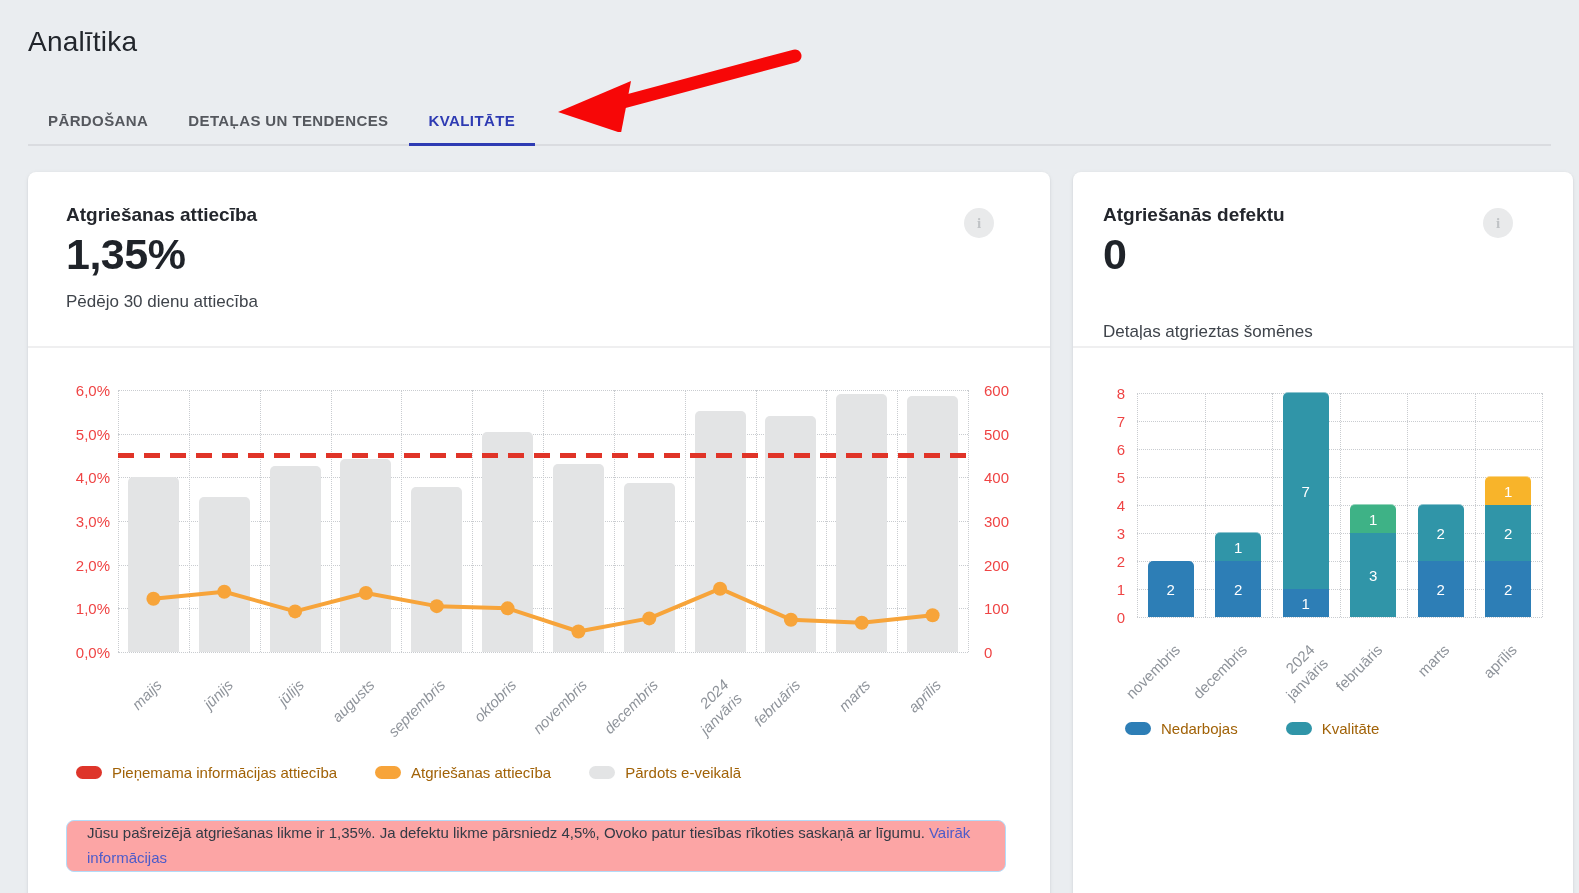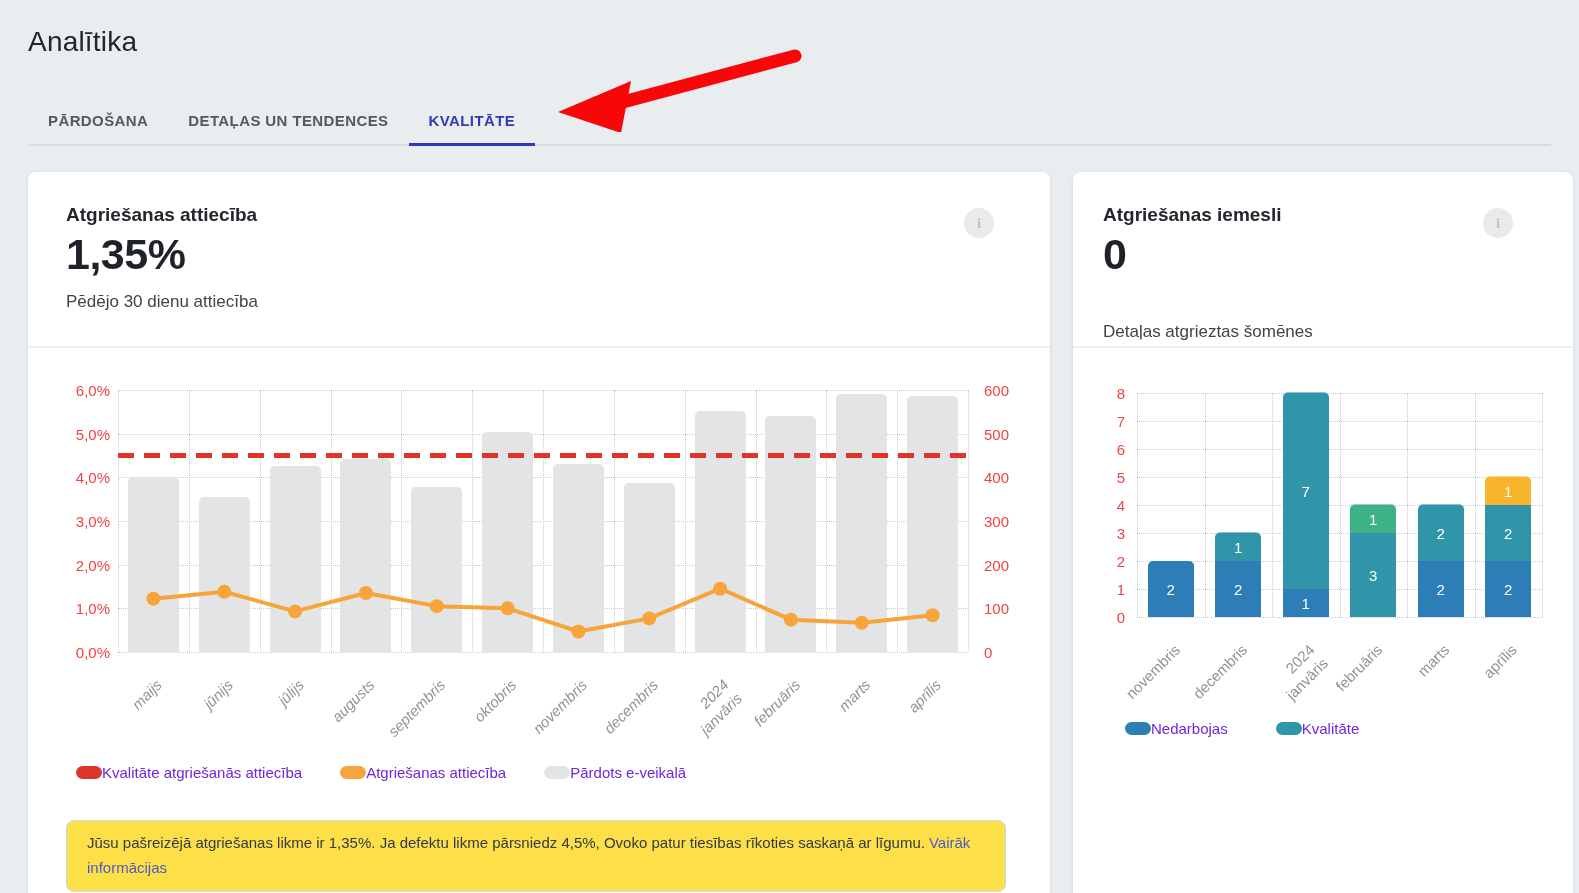--- a/index.html
+++ b/index.html
@@ -53,29 +53,29 @@
   
   #stack-chart{position:absolute;left:30px;right:31px;top:221px;height:330px;}
   #stack-ylabels{position:absolute;left:0;top:0;width:22px;height:224px;}
   #stack-plot{position:absolute;left:34px;right:0;top:0;height:224px;}
   #stack-xlabels{position:absolute;left:34px;right:0;top:236px;height:95px;}
   .seg{position:absolute;display:flex;align-items:center;justify-content:center;color:#fff;font-size:15px;}
   .seg.top{border-radius:5px 5px 0 0;}
   .seg.stacked{border-top:1px solid rgba(255,255,255,.45);}
 
   
-  .legend-item{display:flex;align-items:center;font-size:15px;color:#6d28d9;white-space:nowrap;}
+  .legend-item{display:flex;align-items:center;gap:10px;font-size:15px;color:#a16207;white-space:nowrap;}
   .pill{width:26px;height:13px;border-radius:7px;flex:0 0 auto;}
   #legend-left{position:absolute;left:48px;top:592px;display:flex;gap:38px;}
   #legend-right{position:absolute;left:52px;top:548px;display:flex;flex-direction:column;gap:27px;}
   .legend-row{display:flex;gap:48px;}
 
   
-  .notice{position:absolute;left:38px;top:648px;width:898px;background:#fde047;border:1px solid #b3dcf9;
-    border-radius:8px;padding:10px 20px;font-size:15px;color:#333a45;line-height:1.65;}
+  .notice{position:absolute;left:38px;top:648px;width:898px;background:#fca5a5;border:1px solid #b3dcf9;
+    border-radius:8px;padding:0 20px;font-size:15px;color:#333a45;line-height:1.65;}
   .notice-link{color:#4d5bc9;margin-left:4px;cursor:pointer;text-decoration:none;}
 </style>
 </head>
 <body>
 
 <div class="page">
 
   <h1 class="page-title">Analītika</h1>
 
   <div class="tabbar" id="tabbar">
@@ -178,39 +178,39 @@
 janvāris</div>
           <div class="xlab italic" style="right: 177.083px;">februāris</div>
           <div class="xlab italic" style="right: 106.25px;">marts</div>
           <div class="xlab italic" style="right: 35.4167px;">aprīlis</div>
         </div>
     </div>
 
     <div id="legend-left">
         <div class="legend-item">
           <span class="pill" style="background: rgb(222, 53, 42);"></span>
-          <span class="legend-label">Kvalitāte atgriešanās attiecība</span>
+          <span class="legend-label">Pieņemama informācijas attiecība</span>
         </div>
         <div class="legend-item">
           <span class="pill" style="background: rgb(247, 164, 58);"></span>
           <span class="legend-label">Atgriešanas attiecība</span>
         </div>
         <div class="legend-item">
           <span class="pill" style="background: rgb(227, 228, 229);"></span>
           <span class="legend-label">Pārdots e-veikalā</span>
         </div>
       </div>
 
     <div class="notice">
       <span>Jūsu pašreizējā atgriešanas likme ir 1,35%. Ja defektu likme pārsniedz 4,5%, Ovoko patur tiesības rīkoties saskaņā ar līgumu.</span><a class="notice-link">Vairāk informācijas</a>
     </div>
   </section>
 
   <section class="card" id="card-right">
-    <h2 class="card-title">Atgriešanas iemesli</h2>
+    <h2 class="card-title">Atgriešanās defektu</h2>
     <button class="info-btn">i</button>
     <div class="kpi-value">0</div>
     <div class="kpi-sub">Detaļas atgrieztas šomēnes</div>
     <div class="card-divider"></div>
 
     <div id="stack-chart">
       <div id="stack-ylabels">
           <div class="ytick yleft" style="top: 224px;">0</div>
           <div class="ytick yleft" style="top: 196px;">1</div>
           <div class="ytick yleft" style="top: 168px;">2</div>

